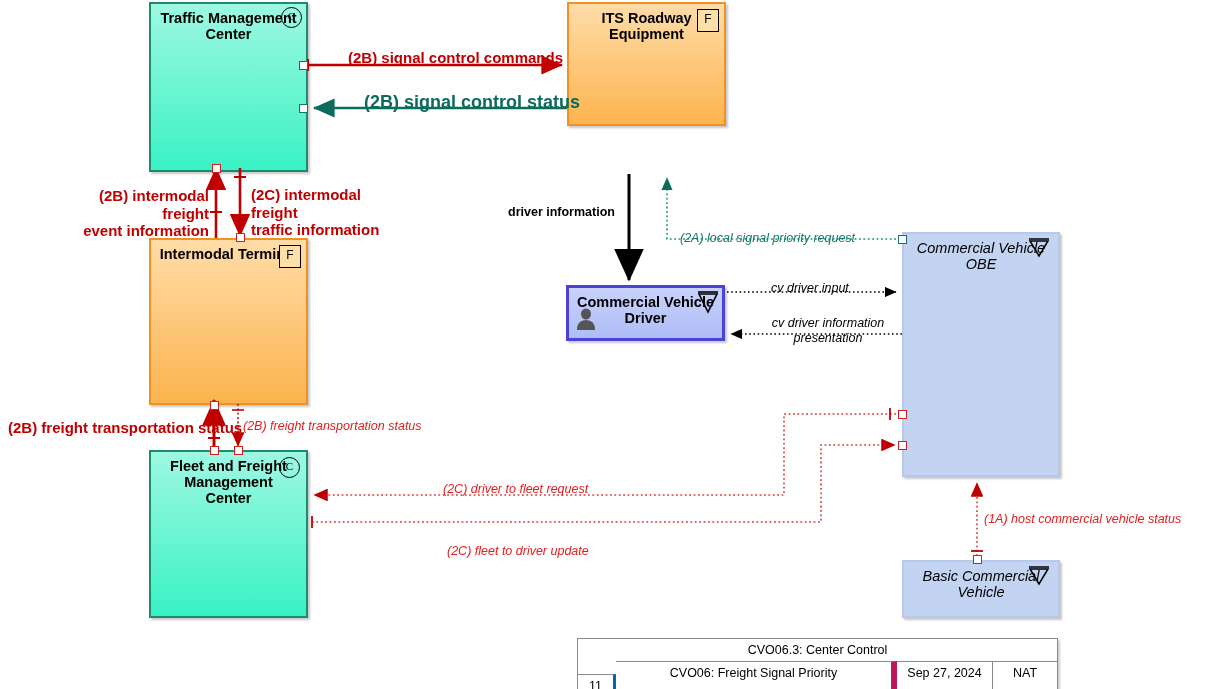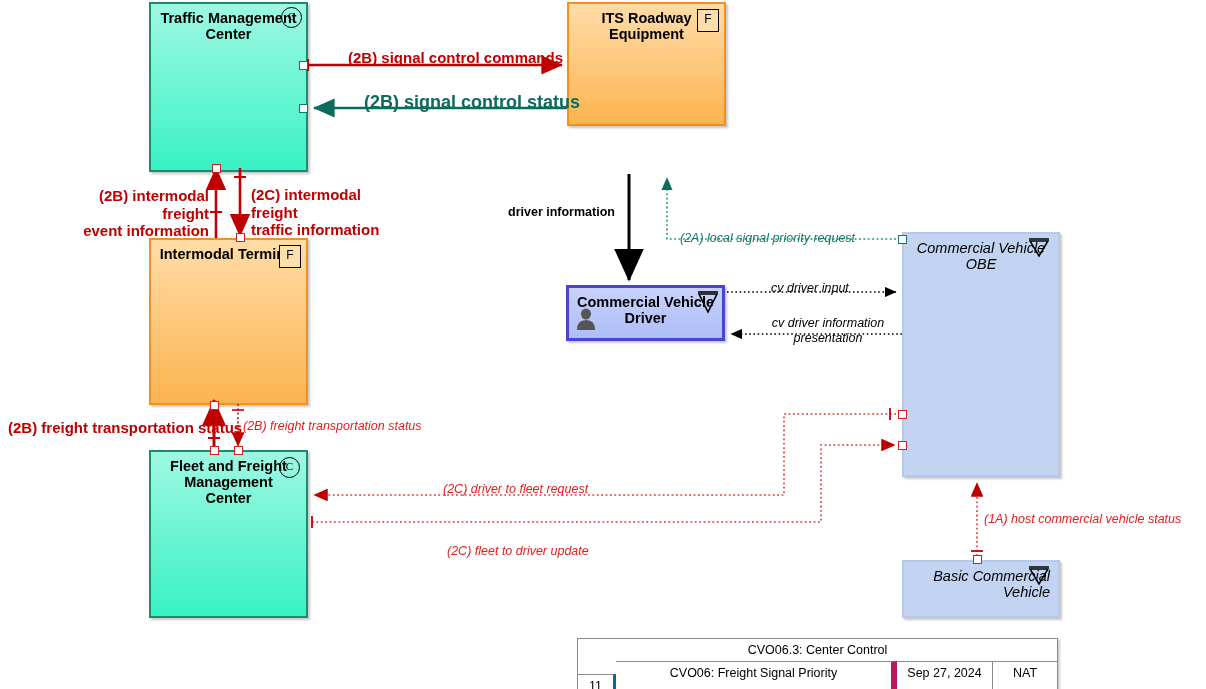--- a/index.html
+++ b/index.html
@@ -115,21 +115,21 @@
 OBE</span>
     <span class="badge-v" style="right:7px;top:3px;">
       <svg width="24" height="21" viewBox="0 0 24 21">
           <polygon points="3,4 21,4 12,19" fill="none" stroke="#000" stroke-width="1.5"></polygon>
           <line x1="2" y1="2" x2="22" y2="2" stroke="#000" stroke-width="1.5"></line>
         </svg>
     </span>
   </div>
 
   <div class="node vehicle" style="left:902px;top:560px;width:158px;height:58px;">
-    <span class="ttl" style="white-space: pre-line; text-align: right;">Basic Commercial
+    <span class="ttl" style="white-space: pre-line;">Basic Commercial
 Vehicle</span>
     <span class="badge-v" style="right:7px;top:3px;">
       <svg width="24" height="21" viewBox="0 0 24 21">
           <polygon points="3,4 21,4 12,19" fill="none" stroke="#000" stroke-width="1.5"></polygon>
           <line x1="2" y1="2" x2="22" y2="2" stroke="#000" stroke-width="1.5"></line>
         </svg>
     </span>
   </div>
 
   <svg class="ov">

